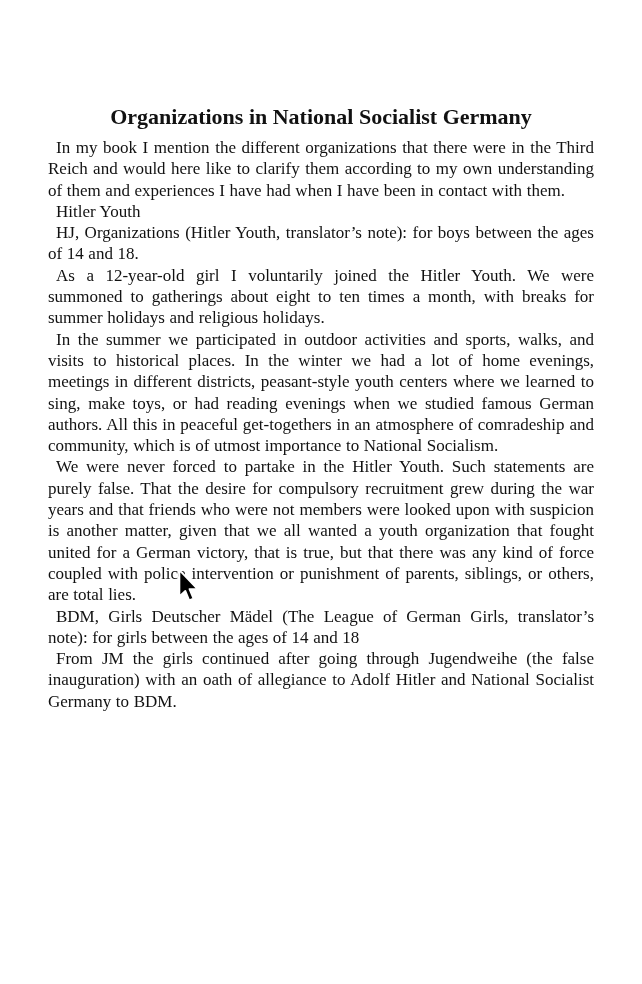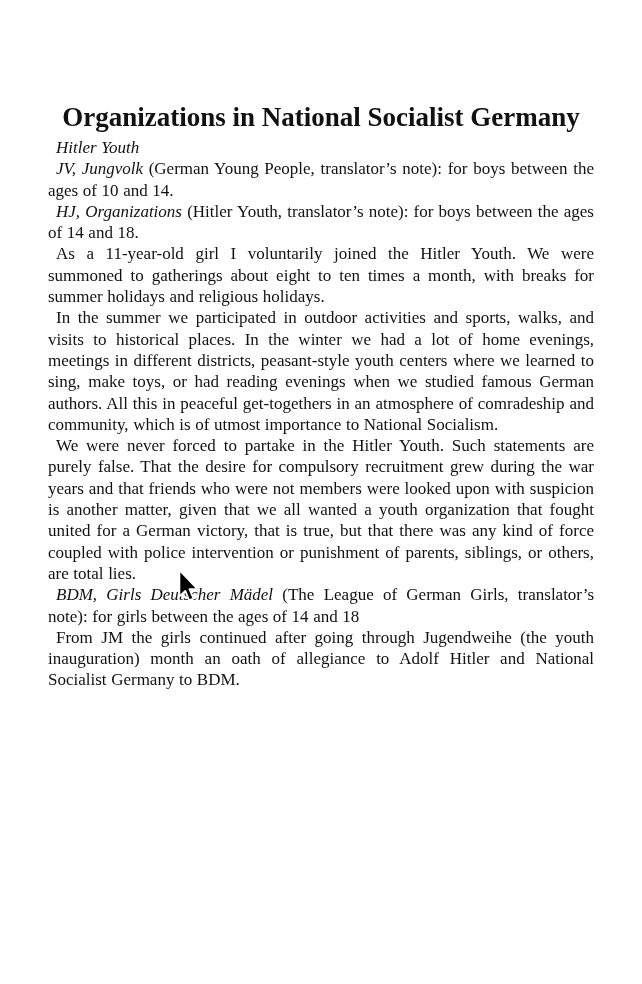--- a/index.html
+++ b/index.html
@@ -13,60 +13,60 @@
   }
   .page {
     box-sizing: border-box;
     width: 642px;
     padding: 103px 48px 0 48px;
   }
   .title {
     margin: 0 0 6px 0;
     font-family: "Liberation Serif", serif;
     font-weight: bold;
-    font-size: 27px;
+    font-size: 22px;
     line-height: 28px;
     text-align: center;
     color: #111111;
   }
   .body-text .para {
     margin: 0;
     font-family: "Liberation Serif", serif;
     font-size: 17px;
     line-height: 21.3px;
     color: #111111;
     text-align: justify;
     text-justify: inter-word;
     text-indent: 8px;
     hyphens: none;
     -webkit-hyphens: none;
     word-spacing: 0.02em;
   }
   .seg { font-style: normal; }
-  .seg.italic { font-style: italic; }
+  .seg.italic { }
   .cursor {
     position: absolute;
     width: 21px;
     height: 33px;
     z-index: 10;
     pointer-events: none;
   }
 </style>
 </head>
 <body>
 
 <div class="page">
   <h1 class="title">Organizations in National Socialist Germany</h1>
   <div class="body-text" id="paragraphs">
+      <p class="para"><span class="seg">In my book I mention the different organizations that there were in the Third Reich and would here like to clarify them according to my own understanding of them and experiences I have had when I have been in contact with them.</span></p>
       <p class="para"><span class="seg italic">Hitler Youth</span></p>
-      <p class="para"><span class="seg italic">JV, Jungvolk</span><span class="seg"> (German Young People, translator’s note): for boys between the ages of 10 and 14.</span></p>
       <p class="para"><span class="seg italic">HJ, Organizations</span><span class="seg"> (Hitler Youth, translator’s note): for boys between the ages of 14 and 18.</span></p>
-      <p class="para"><span class="seg">As a 11-year-old girl I voluntarily joined the Hitler Youth. We were summoned to gatherings about eight to ten times a month, with breaks for summer holidays and religious holidays.</span></p>
+      <p class="para"><span class="seg">As a 12-year-old girl I voluntarily joined the Hitler Youth. We were summoned to gatherings about eight to ten times a month, with breaks for summer holidays and religious holidays.</span></p>
       <p class="para"><span class="seg">In the summer we participated in outdoor activities and sports, walks, and visits to historical places. In the winter we had a lot of home evenings, meetings in different districts, peasant-style youth centers where we learned to sing, make toys, or had reading evenings when we studied famous German authors. All this in peaceful get-togethers in an atmosphere of comradeship and community, which is of utmost importance to National Socialism.</span></p>
       <p class="para"><span class="seg">We were never forced to partake in the Hitler Youth. Such statements are purely false. That the desire for compulsory recruitment grew during the war years and that friends who were not members were looked upon with suspicion is another matter, given that we all wanted a youth organization that fought united for a German victory, that is true, but that there was any kind of force coupled with police intervention or punishment of parents, siblings, or others, are total lies.</span></p>
       <p class="para"><span class="seg italic">BDM, Girls Deutscher Mädel</span><span class="seg"> (The League of German Girls, translator’s note): for girls between the ages of 14 and 18</span></p>
-      <p class="para"><span class="seg">From JM the girls continued after going through Jugendweihe (the youth inauguration) month an oath of allegiance to Adolf Hitler and National Socialist Germany to BDM.</span></p>
+      <p class="para"><span class="seg">From JM the girls continued after going through Jugendweihe (the false inauguration) with an oath of allegiance to Adolf Hitler and National Socialist Germany to BDM.</span></p>
     </div>
 </div>
 
 <svg class="cursor" viewBox="0 0 18 29" width="21" height="33" xmlns="http://www.w3.org/2000/svg" style="left: 178px; top: 569px;">
   <polygon points="1,1 1,24 6.2,19.2 9.6,27.6 13.4,26 9.9,17.7 17,17.7" fill="#000000" stroke="#ffffff" stroke-width="1.6" stroke-linejoin="round"></polygon>
 </svg>
 
 </body></html>

